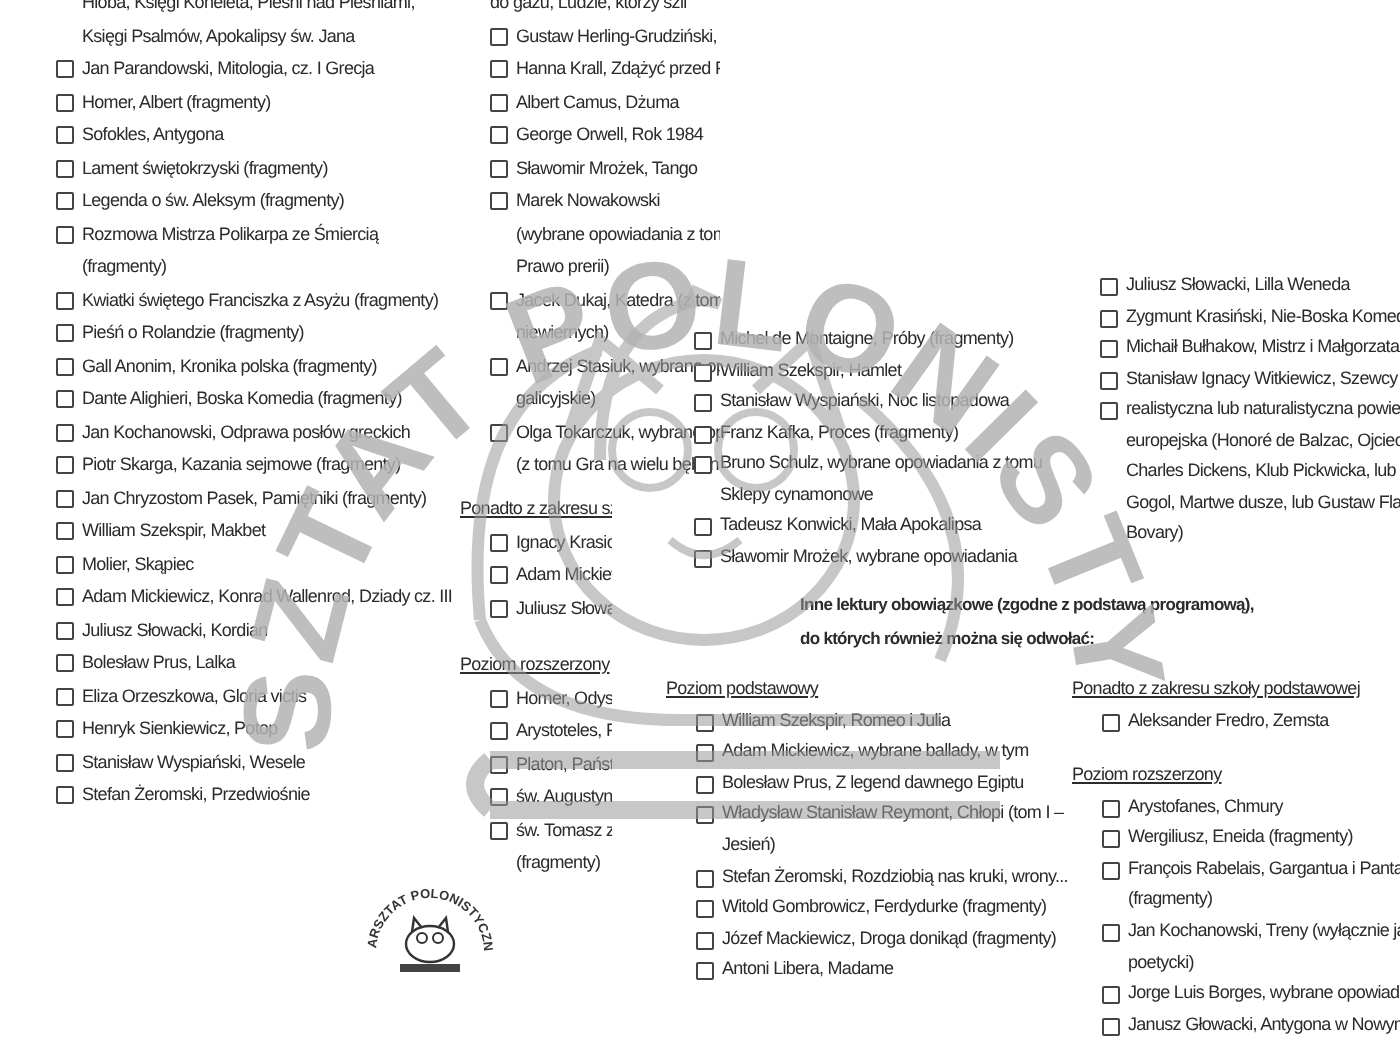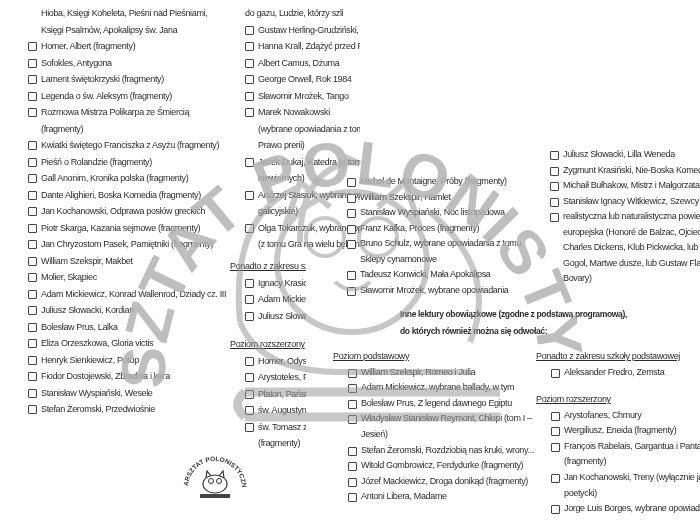--- a/index.html
+++ b/index.html
@@ -1,18 +1,18 @@
 <!DOCTYPE html>
 <html><head>
 <meta charset="utf-8">
 <style>
   html,body{margin:0;padding:0;}
   body{width:700px;height:520px;overflow:hidden;background:#ffffff;position:relative;
     font-family:"Liberation Sans Narrow","Liberation Sans",sans-serif;color:#2b2b2b;}
-  .page{position:absolute;left:0;top:12px;width:700px;height:392px;}
+  .page{position:absolute;left:0;top:0;width:700px;height:392px;}
   .col{position:absolute;font-size:9px;line-height:16.5px;letter-spacing:-0.35px;}
   .item{position:relative;padding-left:13px;white-space:nowrap;}
   .item .cb{position:absolute;left:0;top:4px;width:7px;height:7px;border:1px solid #444;border-radius:1px;background:#fff;}
   .item .txt{display:block;}
   .clip{overflow:hidden;}
   .head{font-size:9px;text-decoration:underline;letter-spacing:-0.35px;white-space:nowrap;}
   .center-note{position:absolute;font-size:8.5px;line-height:17px;white-space:nowrap;letter-spacing:-0.35px;}
   .wm{position:absolute;left:0;top:0;width:700px;height:520px;pointer-events:none;}
   .logo{position:absolute;left:180px;top:436px;width:70px;height:60px;}
 </style>
@@ -22,20 +22,24 @@
 <div class="page">
 
   <div class="col" id="col1" style="left:28px;top:-7px;width:200px;">
     <div style="padding-left:13px;">
       <span class="cont">Hioba, Księgi Koheleta, Pieśni nad Pieśniami,</span>
       <span class="cont">Księgi Psalmów, Apokalipsy św. Jana</span>
     </div>
     <div>
         <div class="item">
           <span class="cb"></span>
+          <span class="txt">Jan Parandowski, Mitologia, cz. I Grecja</span>
+        </div>
+        <div class="item">
+          <span class="cb"></span>
           <span class="txt">Homer, Albert (fragmenty)</span>
         </div>
         <div class="item">
           <span class="cb"></span>
           <span class="txt">Sofokles, Antygona</span>
         </div>
         <div class="item">
           <span class="cb"></span>
           <span class="txt">Lament świętokrzyski (fragmenty)</span>
         </div>
@@ -96,24 +100,20 @@
           <span class="cb"></span>
           <span class="txt">Bolesław Prus, Lalka</span>
         </div>
         <div class="item">
           <span class="cb"></span>
           <span class="txt">Eliza Orzeszkowa, Gloria victis</span>
         </div>
         <div class="item">
           <span class="cb"></span>
           <span class="txt">Henryk Sienkiewicz, Potop</span>
-        </div>
-        <div class="item">
-          <span class="cb"></span>
-          <span class="txt">Fiodor Dostojewski, Zbrodnia i kara</span>
         </div>
         <div class="item">
           <span class="cb"></span>
           <span class="txt">Stanisław Wyspiański, Wesele</span>
         </div>
         <div class="item">
           <span class="cb"></span>
           <span class="txt">Stefan Żeromski, Przedwiośnie</span>
         </div>
       </div>

